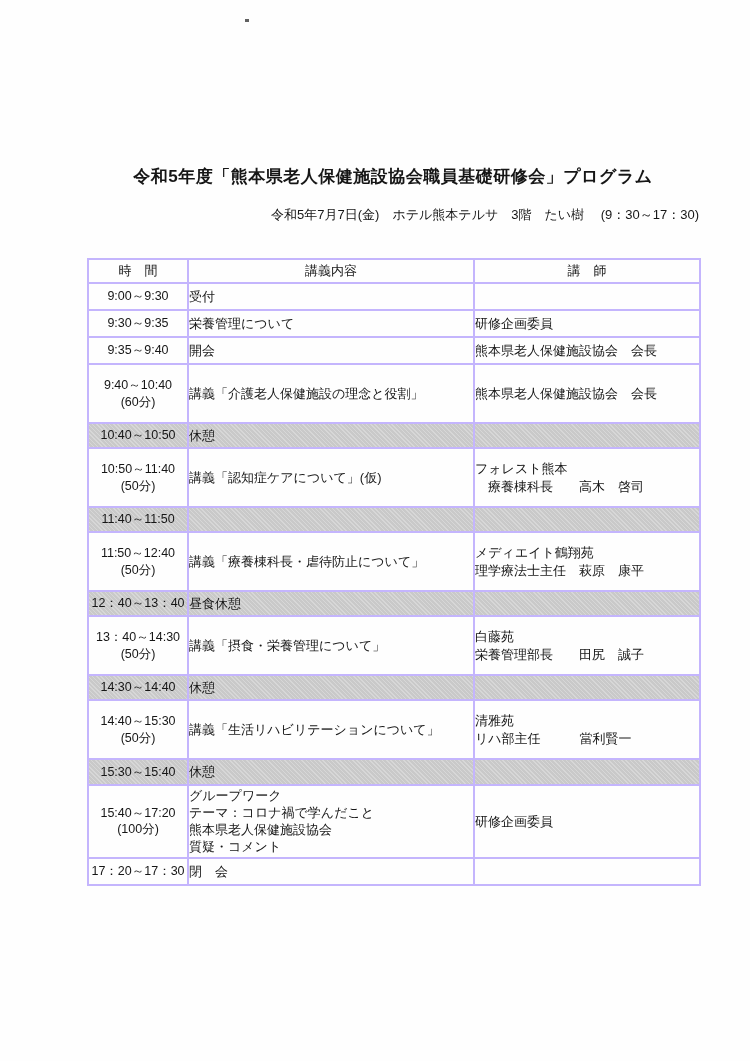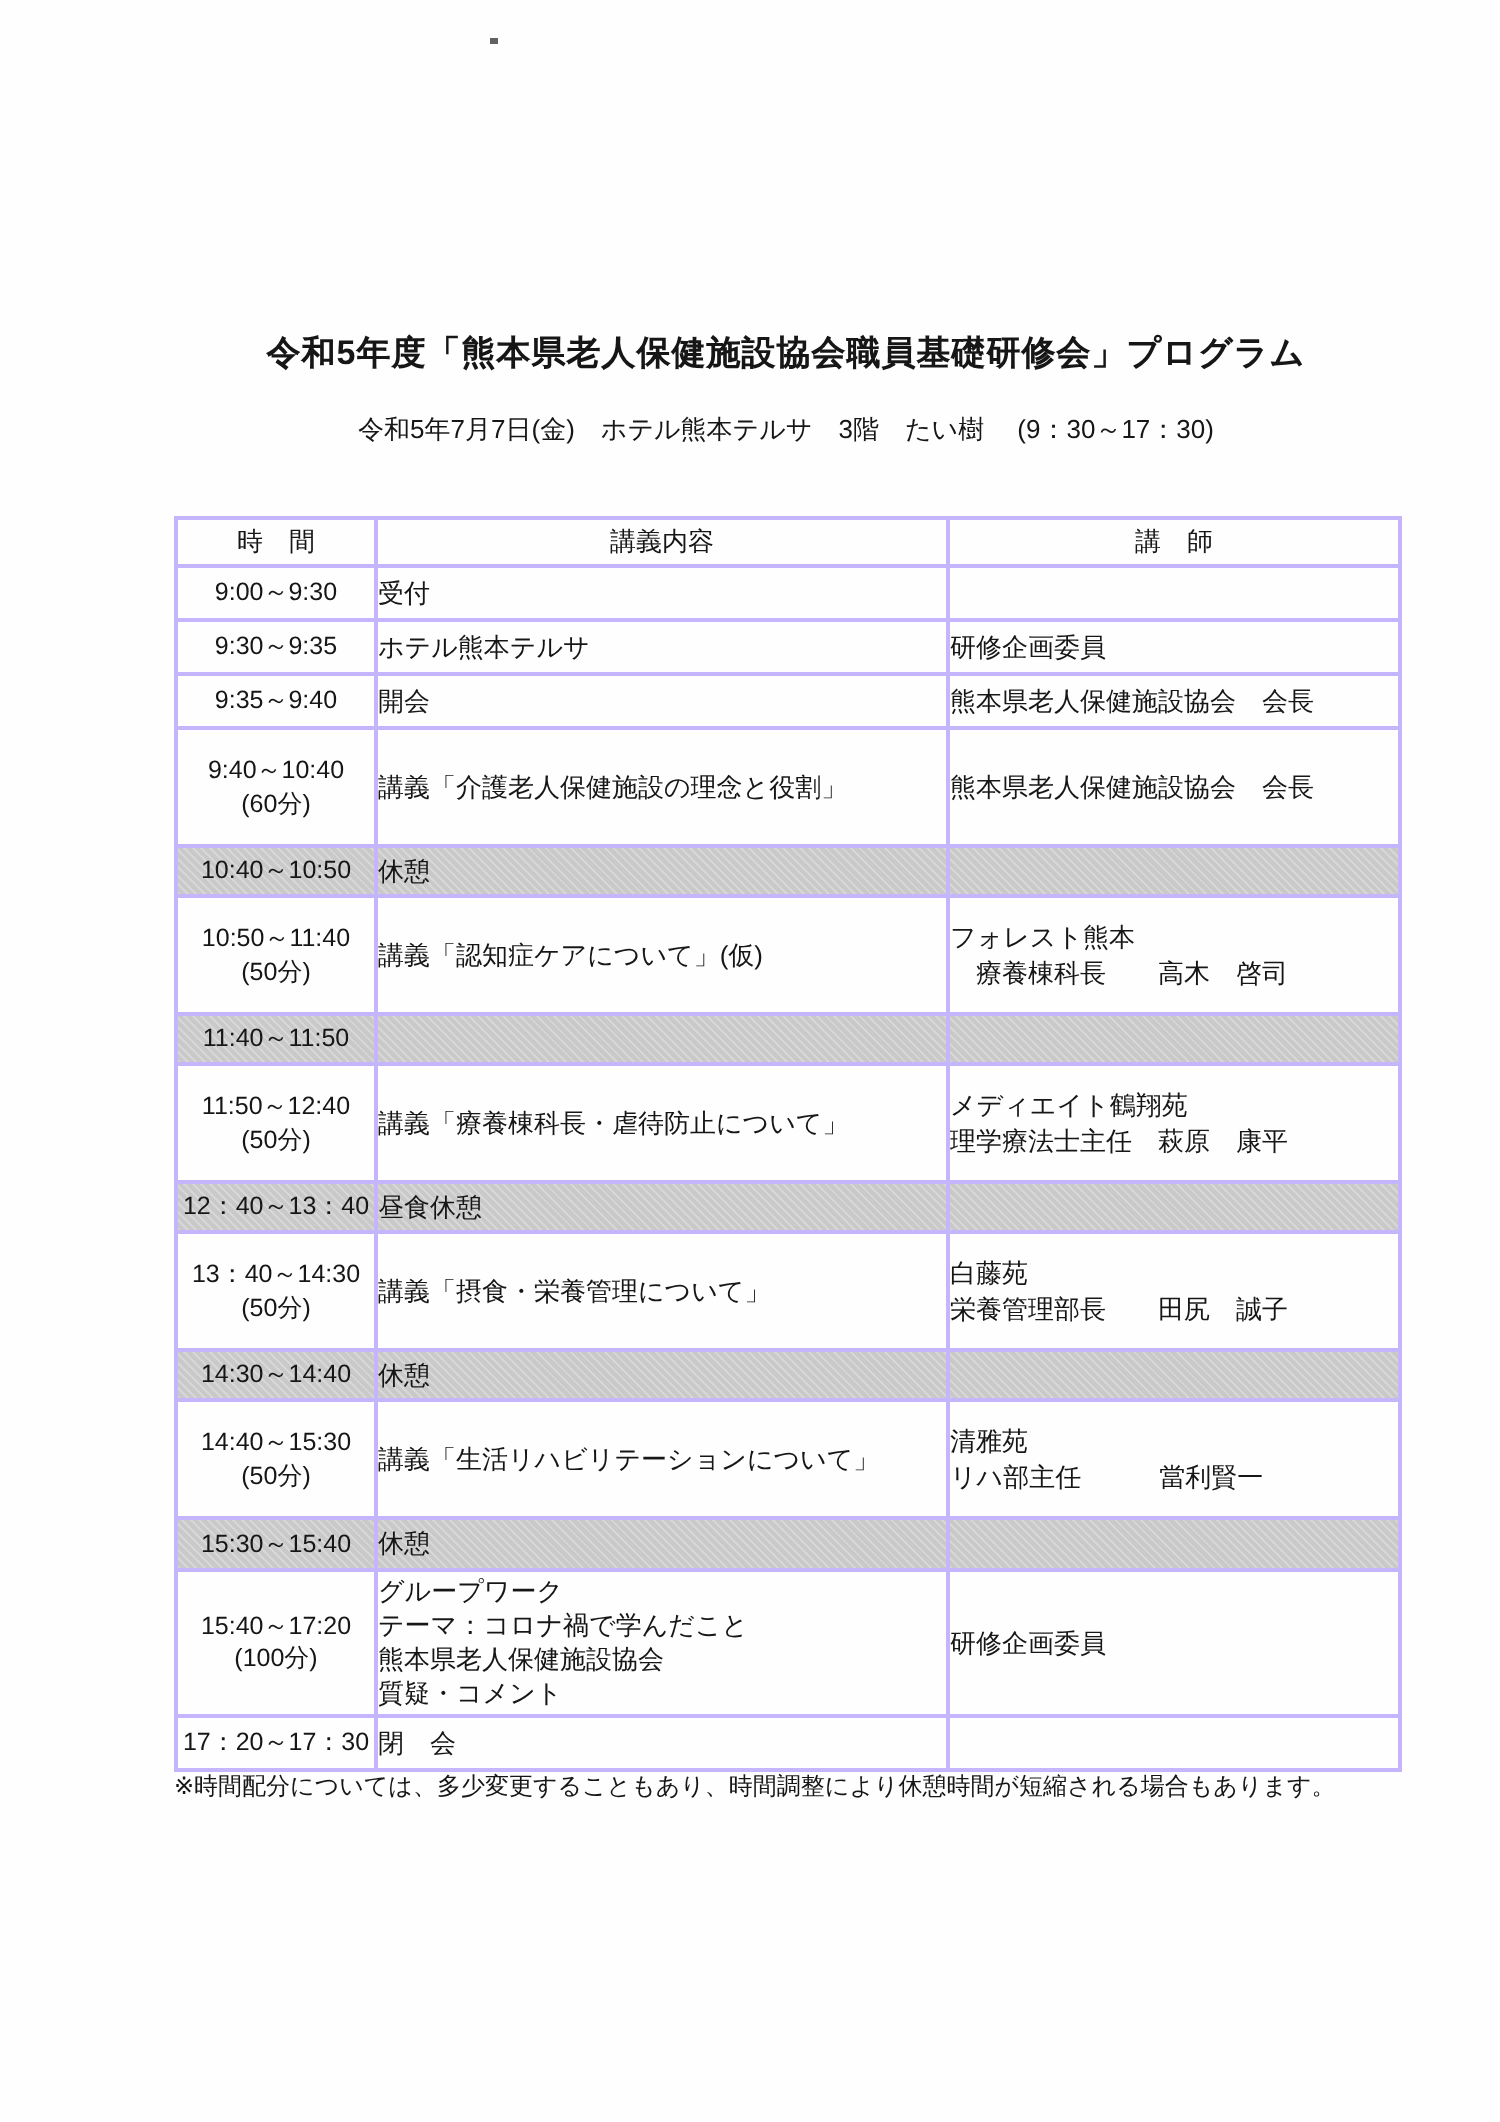--- a/index.html
+++ b/index.html
@@ -42,21 +42,21 @@
     font-size: 17px;
     font-weight: bold;
     letter-spacing: 0.5px;
     white-space: nowrap;
   }
   .subtitle {
     position: absolute;
     top: 206px;
     left: 0;
     width: 100%;
-    text-align: center;
+    text-align: right;
     font-size: 13px;
     white-space: pre;
   }
   table.schedule {
     position: absolute;
     top: 258px;
     left: 0;
     width: 612px;
     table-layout: fixed;
     border-collapse: collapse;
@@ -133,21 +133,21 @@
             <td class="td-content">
               <div class="line">受付</div>
             </td>
             <td class="td-lecturer"></td>
           </tr>
           <tr style="height: 27px;">
             <td class="td-time">
               <div class="line">9:30～9:35</div>
             </td>
             <td class="td-content">
-              <div class="line">ホテル熊本テルサ</div>
+              <div class="line">栄養管理について</div>
             </td>
             <td class="td-lecturer">
               <div class="line">研修企画委員</div>
             </td>
           </tr>
           <tr style="height: 27px;">
             <td class="td-time">
               <div class="line">9:35～9:40</div>
             </td>
             <td class="td-content">
@@ -284,15 +284,14 @@
               <div class="line">17：20～17：30</div>
             </td>
             <td class="td-content">
               <div class="line">閉　会</div>
             </td>
             <td class="td-lecturer"></td>
           </tr>
         </tbody>
     </table>
 
-    <div class="footnote">※時間配分については、多少変更することもあり、時間調整により休憩時間が短縮される場合もあります。</div>
   </div>
 </div>
 
 </body></html>

